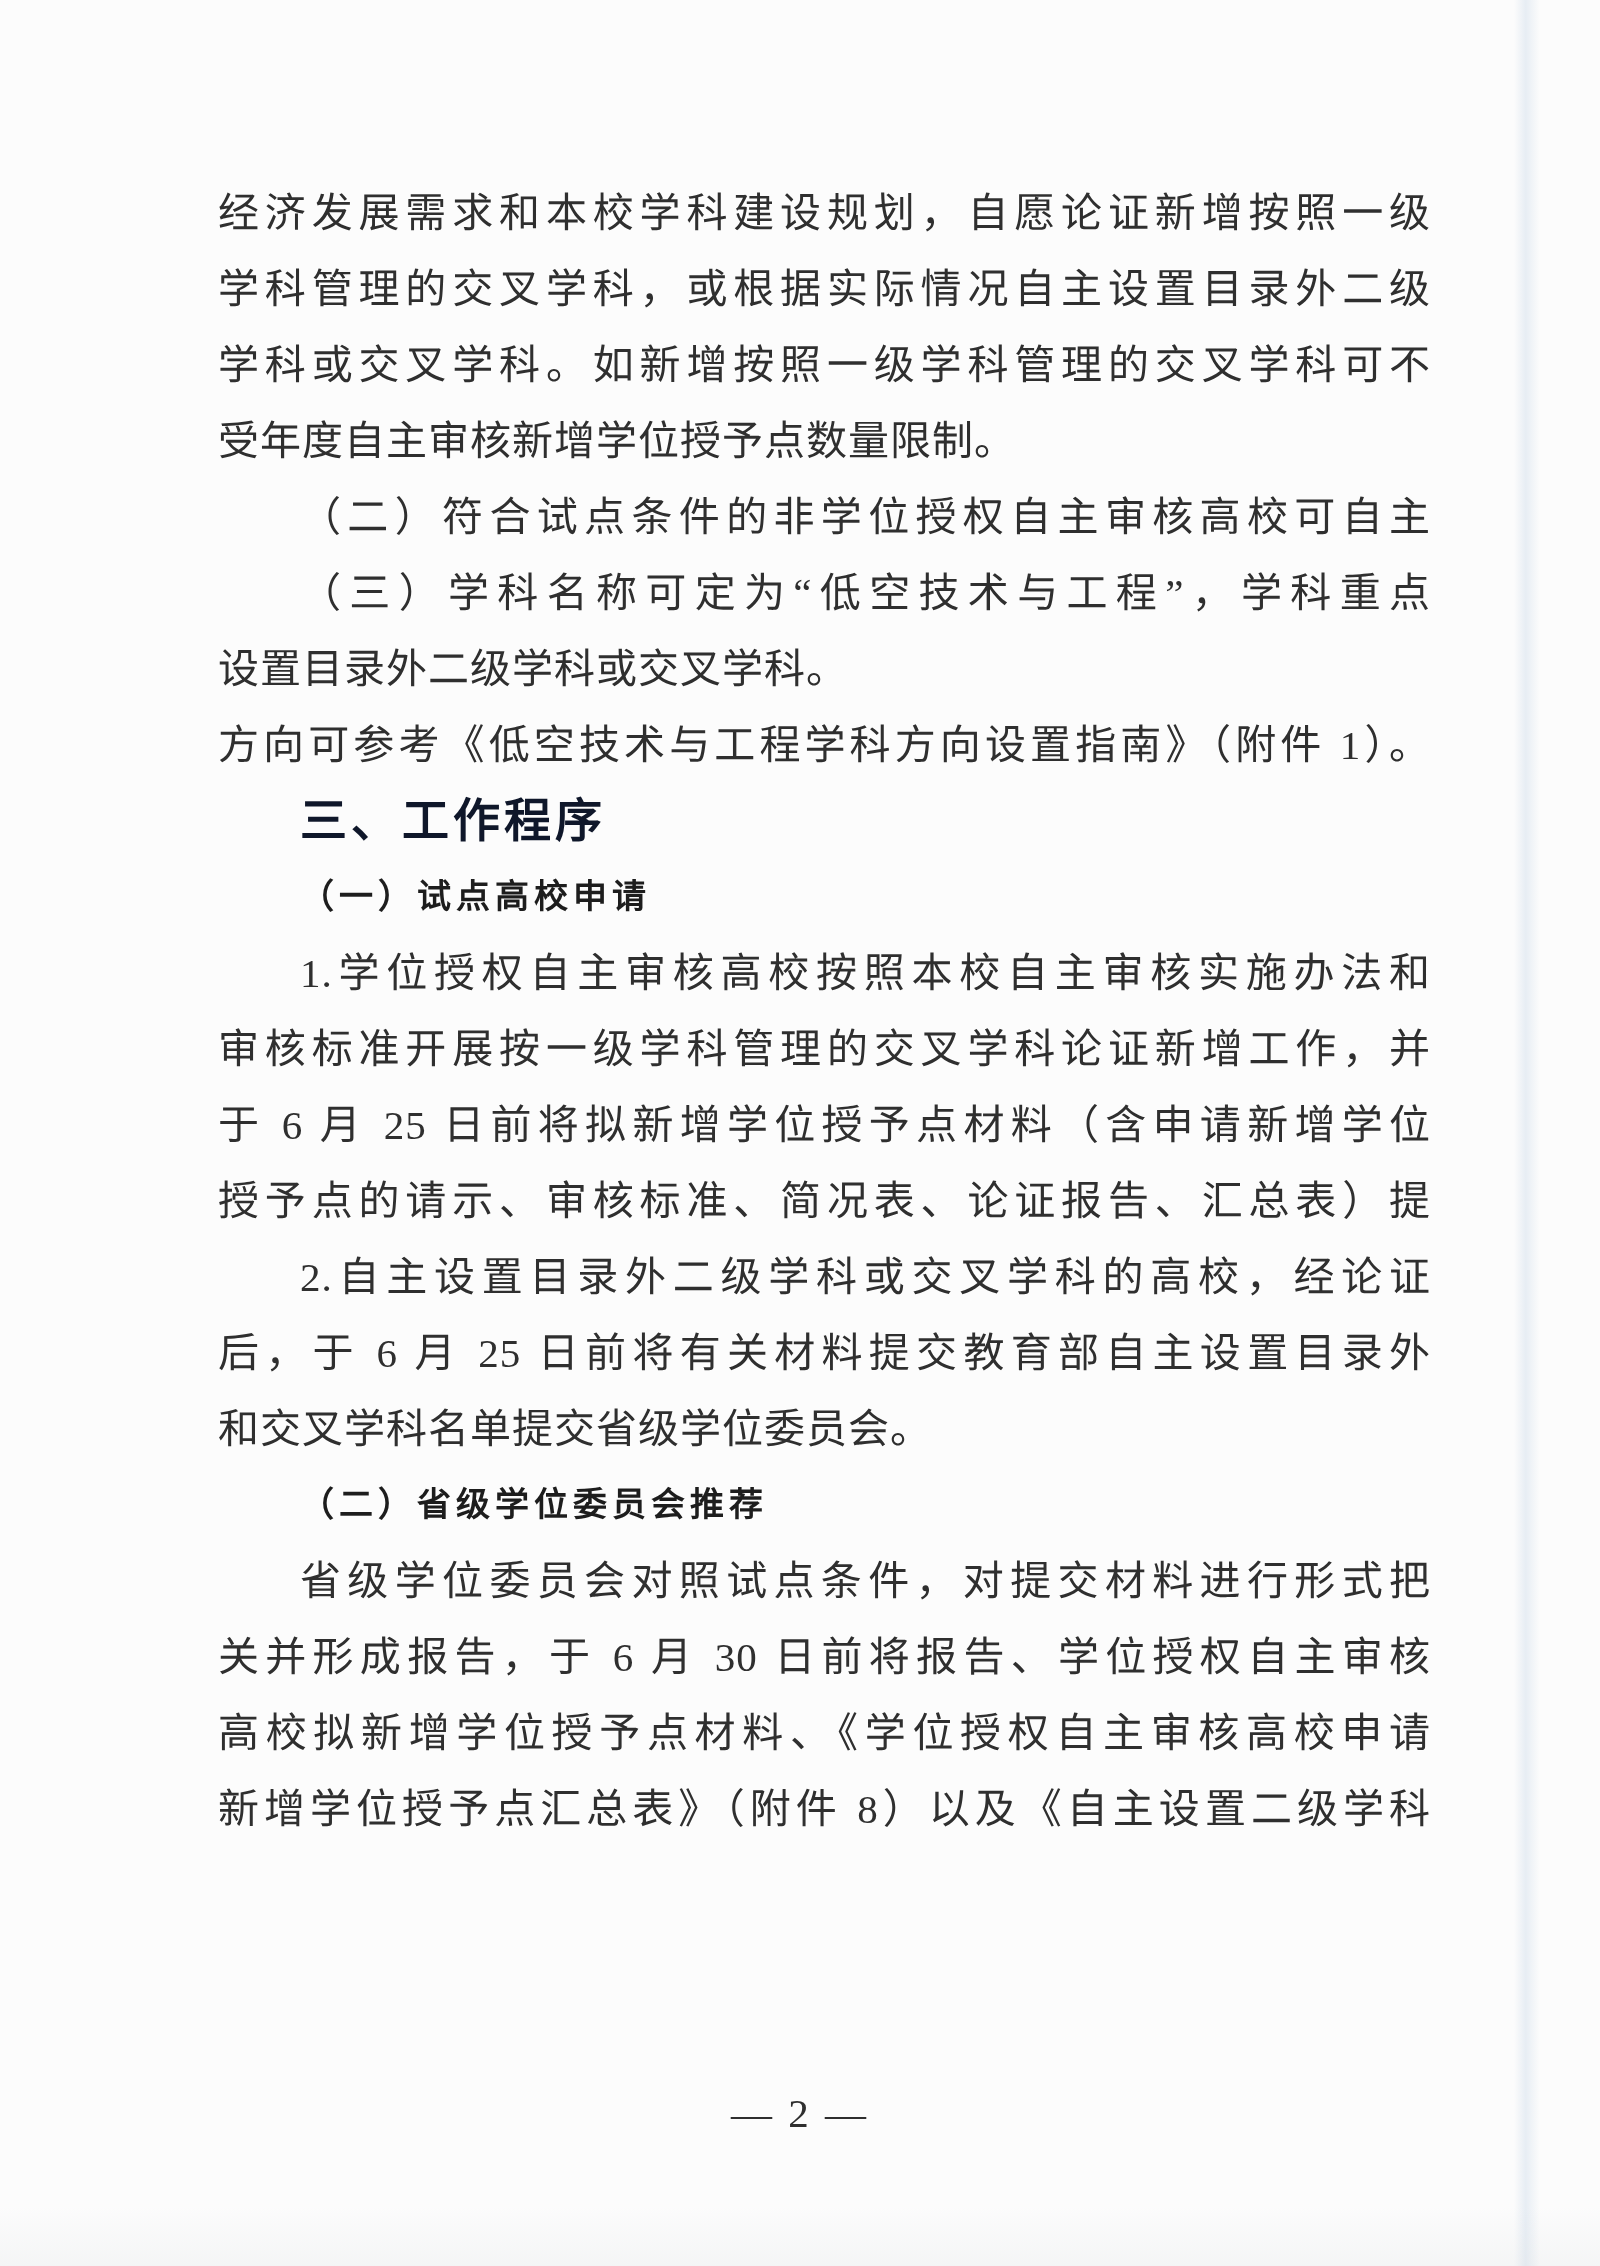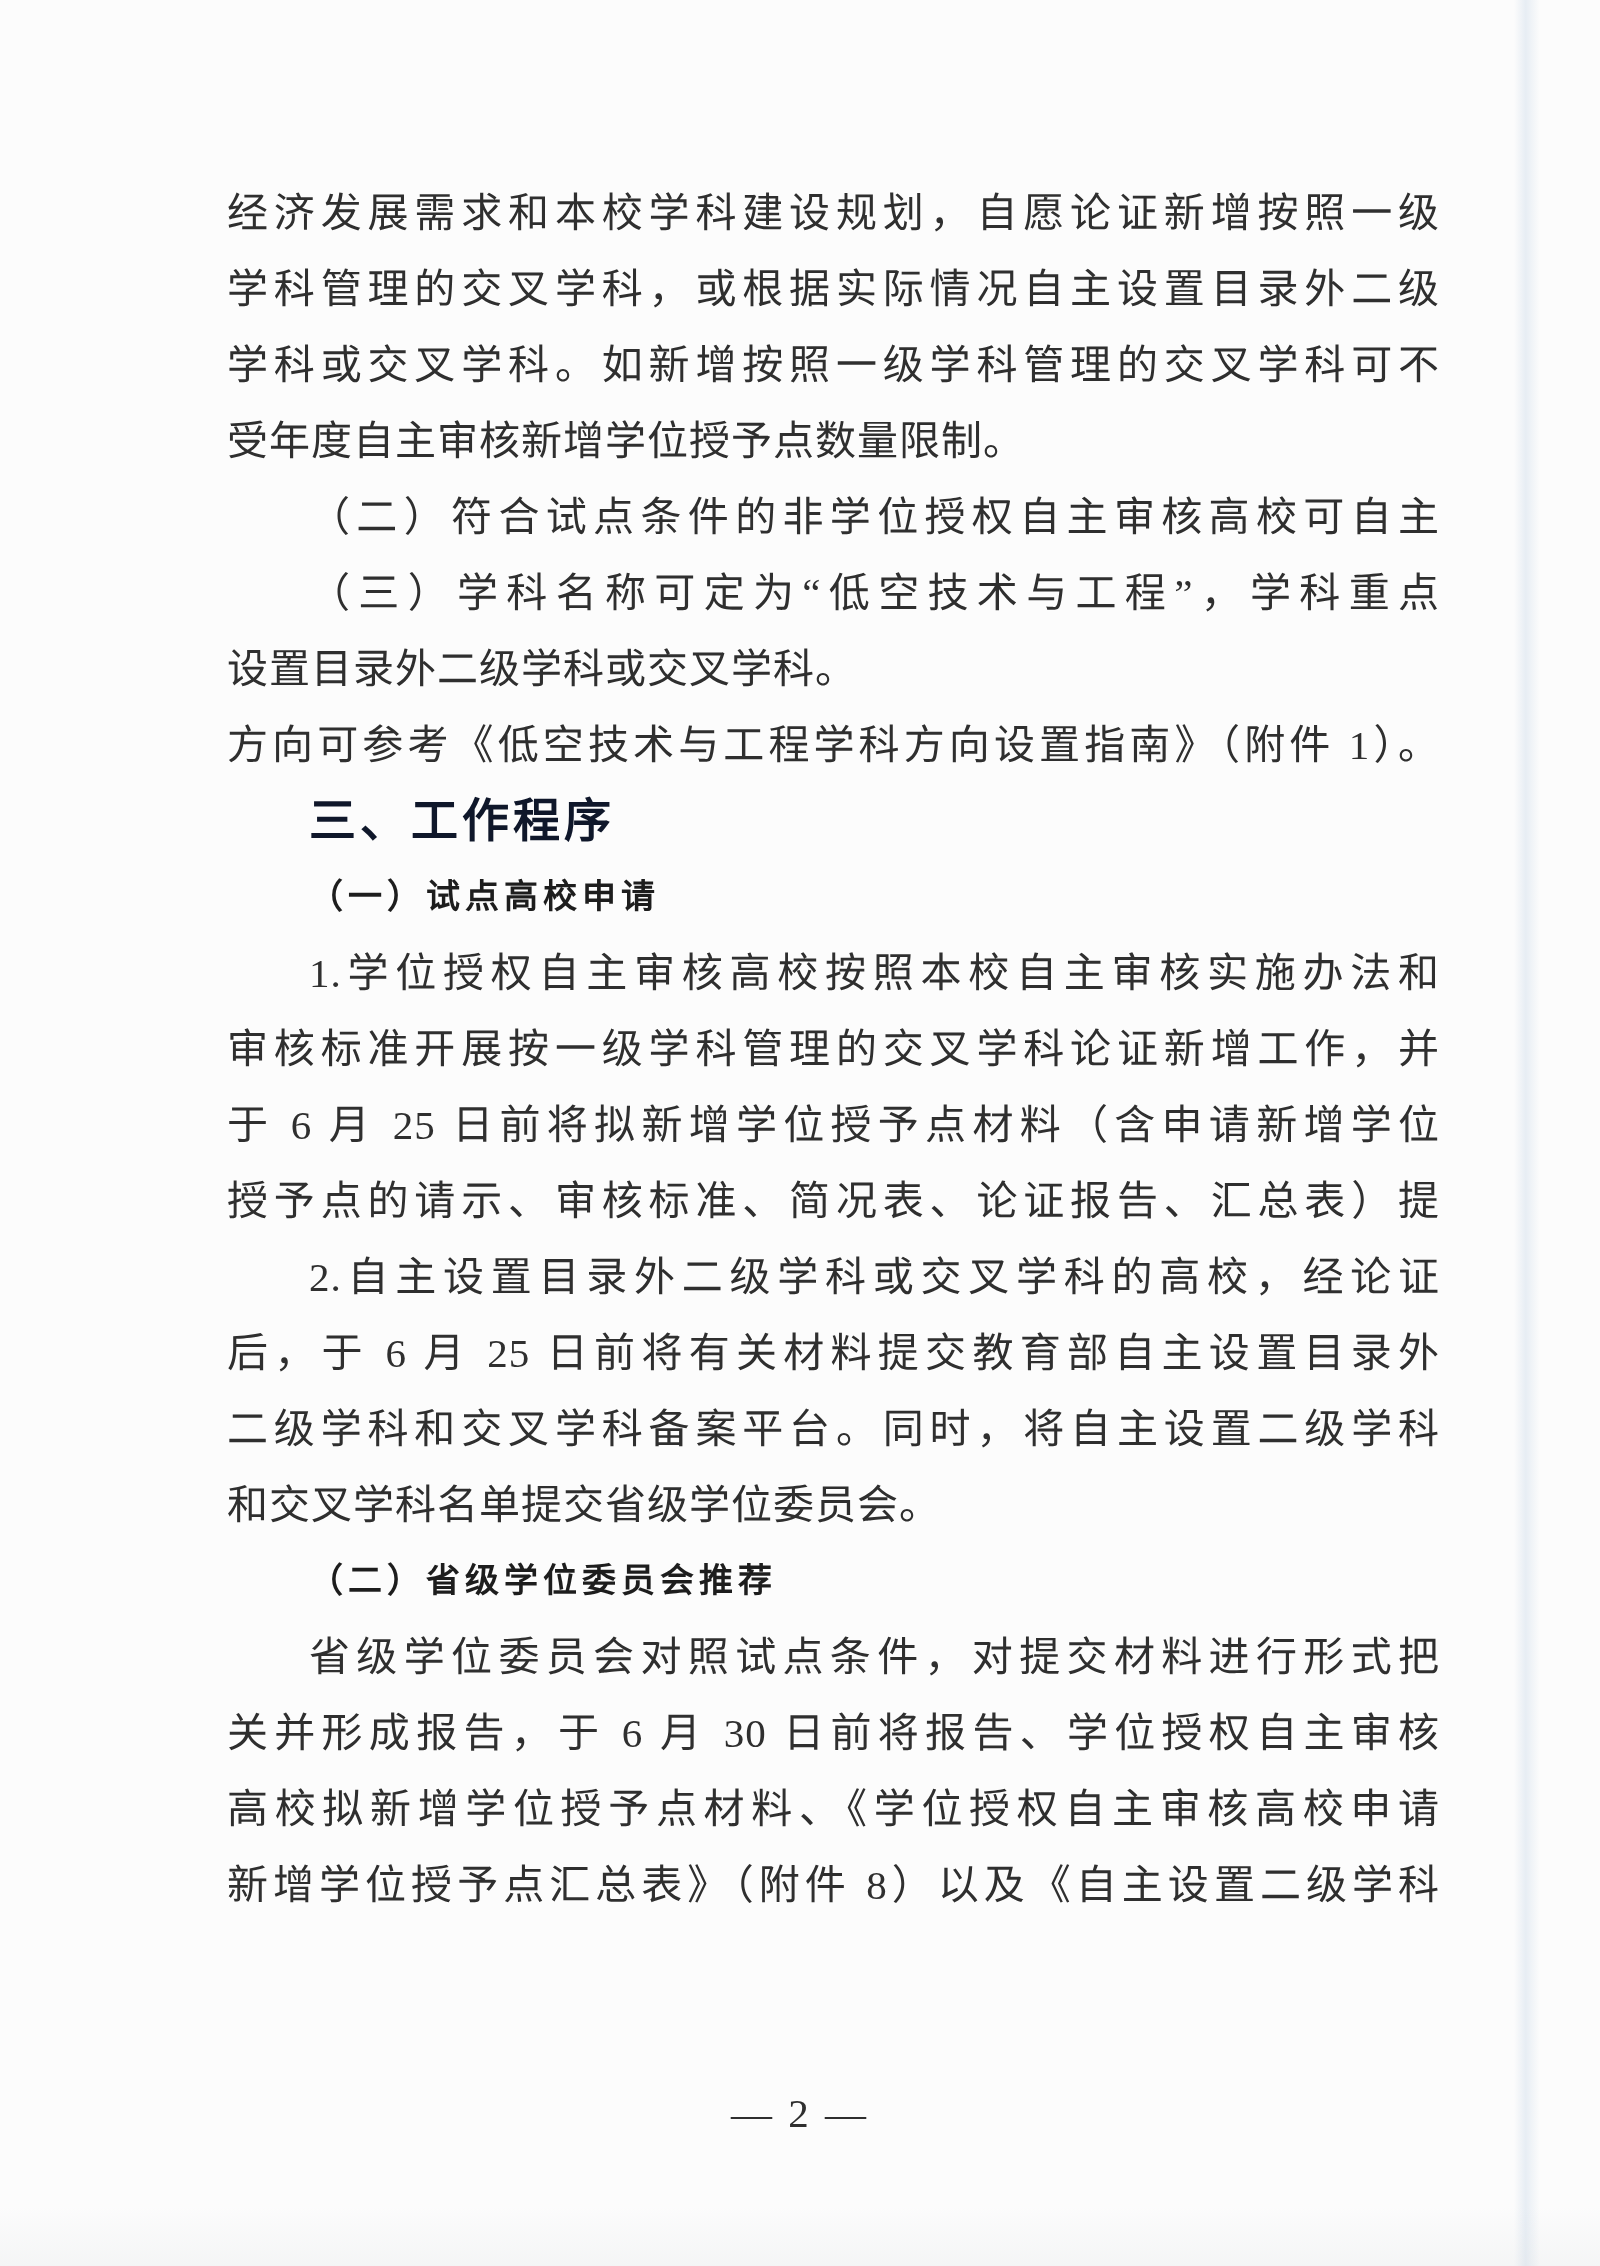--- a/index.html
+++ b/index.html
@@ -17,21 +17,21 @@
     background:linear-gradient(90deg, rgba(206,219,233,0) 0%, rgba(197,213,230,0.38) 45%, rgba(206,219,233,0) 100%);
     pointer-events:none;
   }
   
   .scan-bottom{
     position:absolute;left:0;bottom:0;width:100%;height:60px;
     background:linear-gradient(0deg, rgba(210,214,218,0.18), rgba(210,214,218,0));
     pointer-events:none;
   }
   .content{
-    position:absolute;left:227px;top:175px;width:1213px;
+    position:absolute;left:218px;top:175px;width:1213px;
   }
   .line{
     margin:0;padding:0;
     font-size:41px;
     line-height:76px;
     height:76px;
     color:#2f2f2f;
     letter-spacing:1px;
     white-space:nowrap;
     overflow:visible;
@@ -81,21 +81,20 @@
       <p class="line">设置目录外二级学科或交叉学科。</p>
       <p class="line j">方向可参考《低空技术与工程学科方向设置指南》（附件 1）。</p>
       <p class="line ind h1">三、工作程序</p>
       <p class="line ind h2">（一）试点高校申请</p>
       <p class="line ind j">1.学位授权自主审核高校按照本校自主审核实施办法和</p>
       <p class="line j">审核标准开展按一级学科管理的交叉学科论证新增工作，并</p>
       <p class="line j">于 6 月 25 日前将拟新增学位授予点材料（含申请新增学位</p>
       <p class="line j">授予点的请示、审核标准、简况表、论证报告、汇总表）提</p>
       <p class="line ind j">2.自主设置目录外二级学科或交叉学科的高校，经论证</p>
       <p class="line j">后，于 6 月 25 日前将有关材料提交教育部自主设置目录外</p>
-      <p class="line j">二级学科和交叉学科备案平台。同时，将自主设置二级学科</p>
       <p class="line">和交叉学科名单提交省级学位委员会。</p>
       <p class="line ind h2">（二）省级学位委员会推荐</p>
       <p class="line ind j">省级学位委员会对照试点条件，对提交材料进行形式把</p>
       <p class="line j">关并形成报告，于 6 月 30 日前将报告、学位授权自主审核</p>
       <p class="line j">高校拟新增学位授予点材料、《学位授权自主审核高校申请</p>
       <p class="line j">新增学位授予点汇总表》（附件 8）以及《自主设置二级学科</p>
     </main>
 
   <div class="page-number">— 2 —</div>
 </div>

